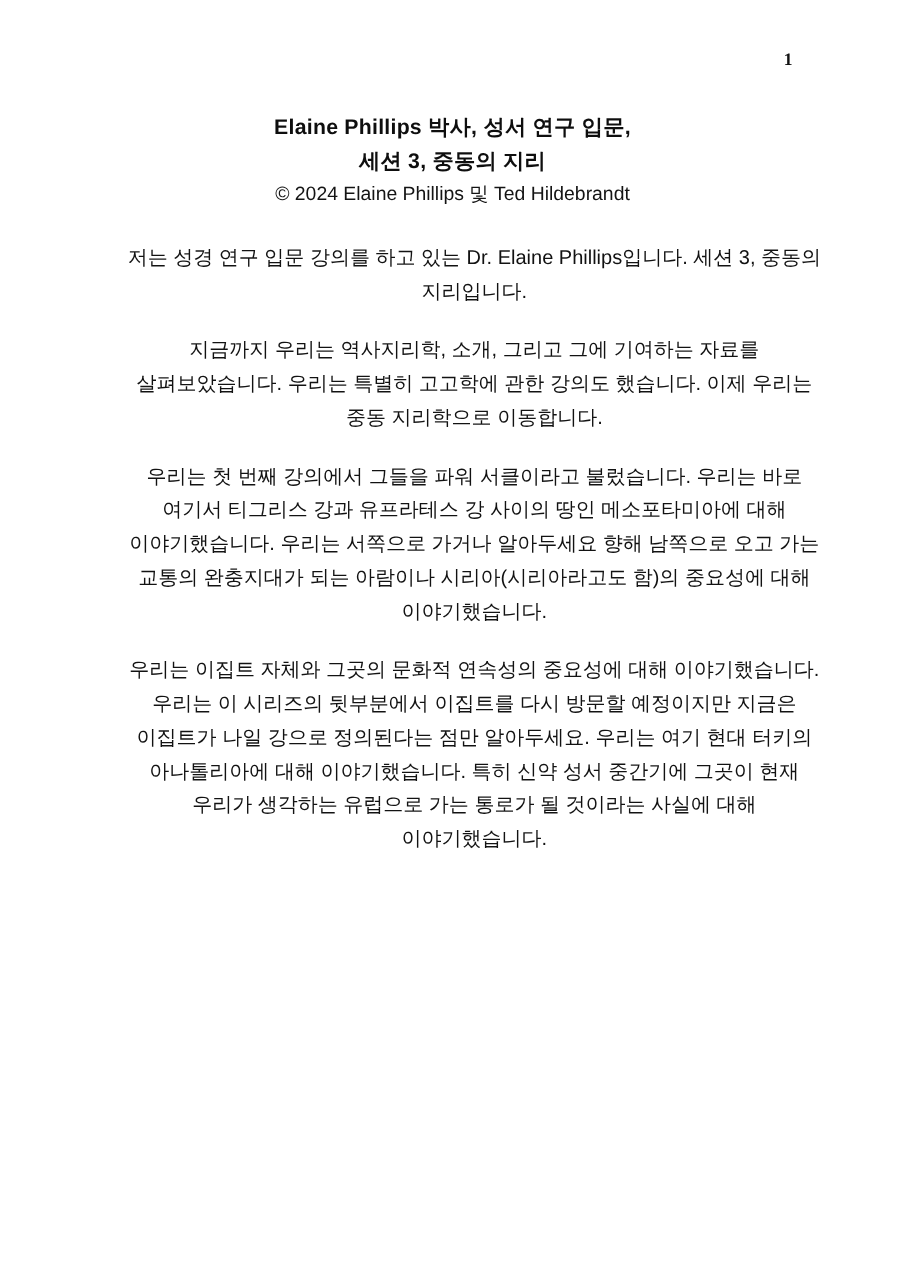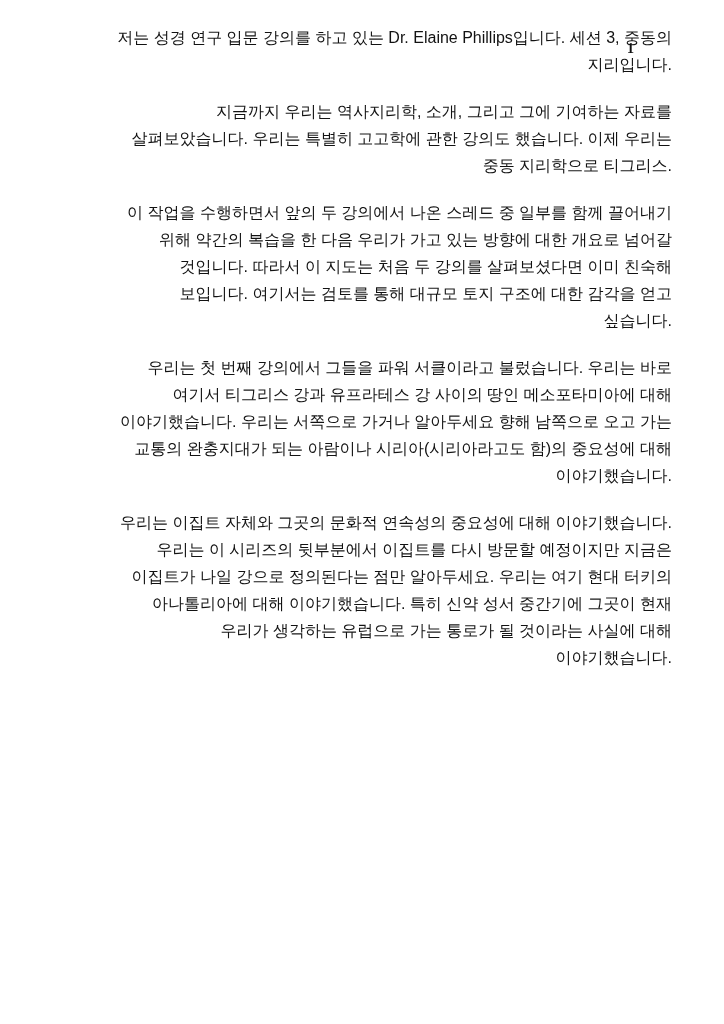--- a/index.html
+++ b/index.html
@@ -48,42 +48,42 @@
     margin-left: 87px;
     width: 585px;
   }
   .paragraph {
     font-size: 16px;
     line-height: 27px;
     margin-bottom: 20px;
     white-space: pre-line;
     word-break: keep-all;
     color: #121212;
-    text-align: right;
+    text-align: center;
   }
 </style>
 </head>
 <body>
 
 <div class="page">
 
   <div class="page-number">1</div>
 
+  <div class="header">
+    <div class="title-line">Elaine Phillips 박사, 성서 연구 입문,</div>
+    <div class="title-line">세션 3, 중동의 지리</div>
+    <div class="copyright">© 2024 Elaine Phillips 및 Ted Hildebrandt</div>
+  </div>
 
   <div class="body-text">
     <p class="paragraph">저는 성경 연구 입문 강의를 하고 있는 Dr. Elaine Phillips입니다. 세션 3, 중동의
 지리입니다.</p>
     <p class="paragraph">지금까지 우리는 역사지리학, 소개, 그리고 그에 기여하는 자료를
 살펴보았습니다. 우리는 특별히 고고학에 관한 강의도 했습니다. 이제 우리는
-중동 지리학으로 티그리스.</p>
-    <p class="paragraph">이 작업을 수행하면서 앞의 두 강의에서 나온 스레드 중 일부를 함께 끌어내기
-위해 약간의 복습을 한 다음 우리가 가고 있는 방향에 대한 개요로 넘어갈
-것입니다. 따라서 이 지도는 처음 두 강의를 살펴보셨다면 이미 친숙해
-보입니다. 여기서는 검토를 통해 대규모 토지 구조에 대한 감각을 얻고
-싶습니다.</p>
+중동 지리학으로 이동합니다.</p>
     <p class="paragraph">우리는 첫 번째 강의에서 그들을 파워 서클이라고 불렀습니다. 우리는 바로
 여기서 티그리스 강과 유프라테스 강 사이의 땅인 메소포타미아에 대해
 이야기했습니다. 우리는 서쪽으로 가거나 알아두세요 향해 남쪽으로 오고 가는
 교통의 완충지대가 되는 아람이나 시리아(시리아라고도 함)의 중요성에 대해
 이야기했습니다.</p>
     <p class="paragraph">우리는 이집트 자체와 그곳의 문화적 연속성의 중요성에 대해 이야기했습니다.
 우리는 이 시리즈의 뒷부분에서 이집트를 다시 방문할 예정이지만 지금은
 이집트가 나일 강으로 정의된다는 점만 알아두세요. 우리는 여기 현대 터키의
 아나톨리아에 대해 이야기했습니다. 특히 신약 성서 중간기에 그곳이 현재
 우리가 생각하는 유럽으로 가는 통로가 될 것이라는 사실에 대해

